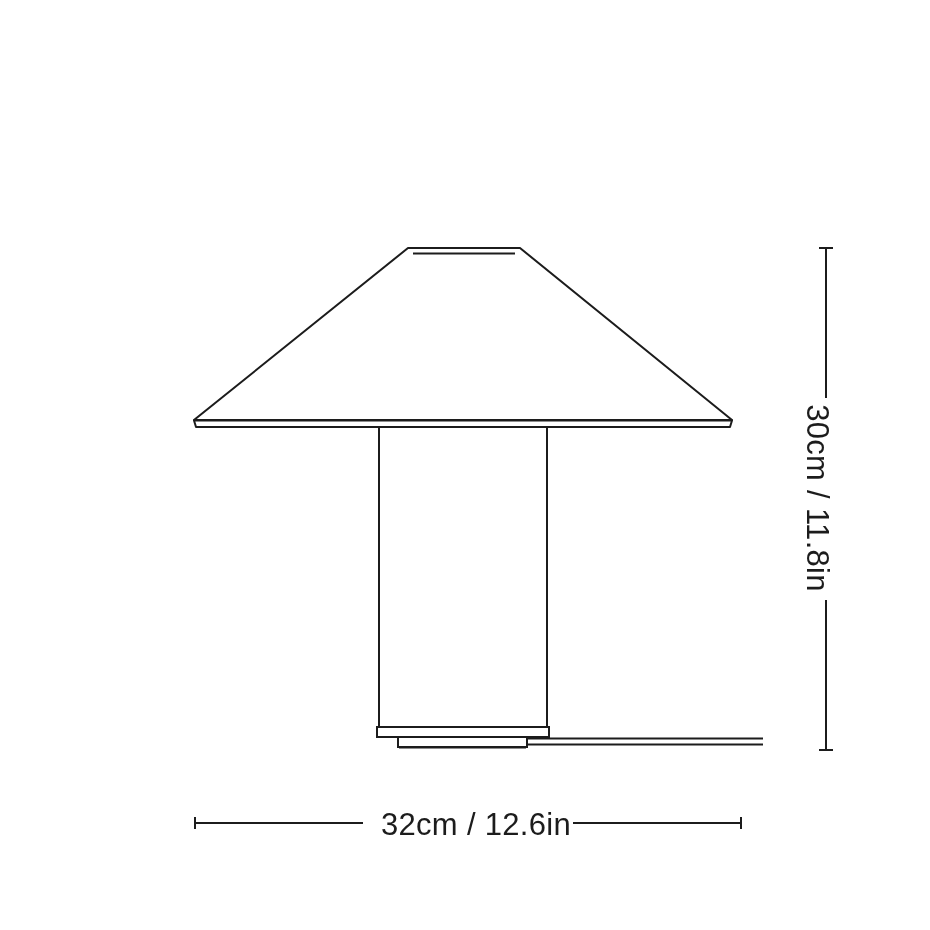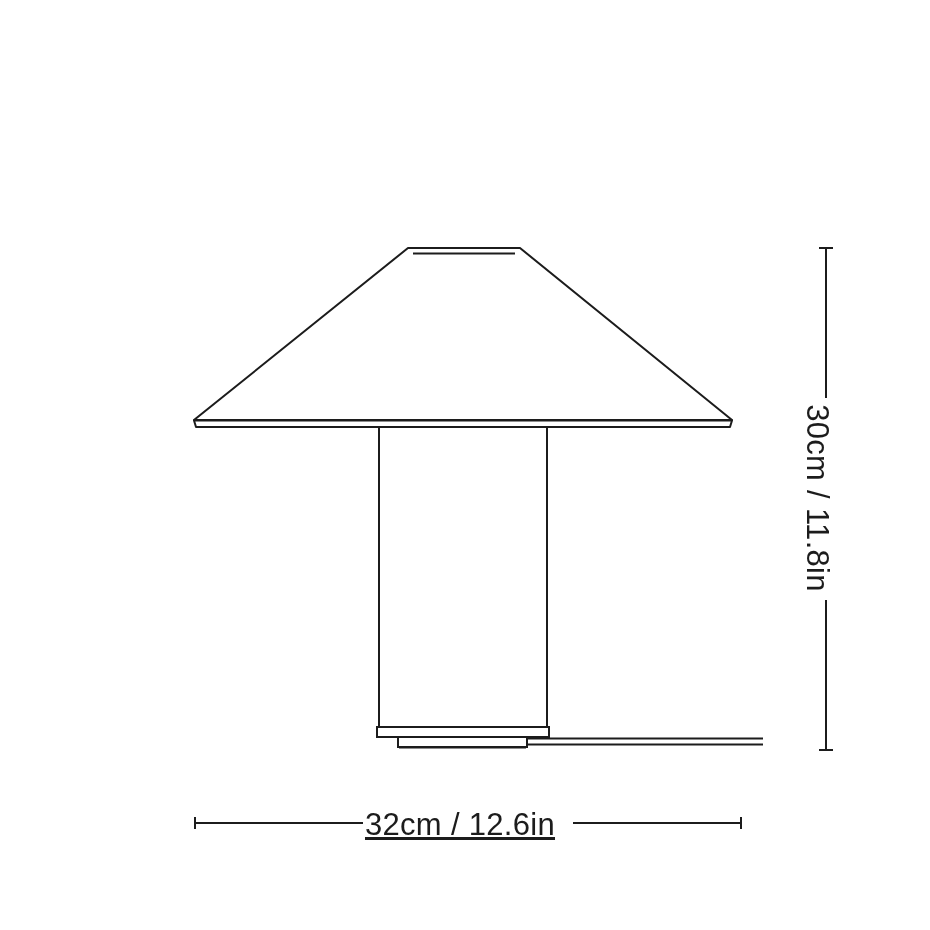--- a/index.html
+++ b/index.html
@@ -76,15 +76,15 @@
     <g>
       <line class="stroke" x1="195" y1="817" x2="195" y2="829"></line>
       <line class="stroke" x1="195" y1="823" x2="363" y2="823"></line>
       <line class="stroke" x1="573" y1="823" x2="741" y2="823"></line>
       <line class="stroke" x1="741" y1="817" x2="741" y2="829"></line>
     </g>
   </svg>
 
   <div class="dim-label vertical" style="left: 817px; top: 498px;">30cm / 11.8in</div>
 
-  <div class="dim-label" style="left: 460px; top: 825px; text-decoration: underline;">32cm / 12.6in</div>
+  <div class="dim-label" style="left: 476px; top: 825px;">32cm / 12.6in</div>
 
 </div>
 
 </body></html>

